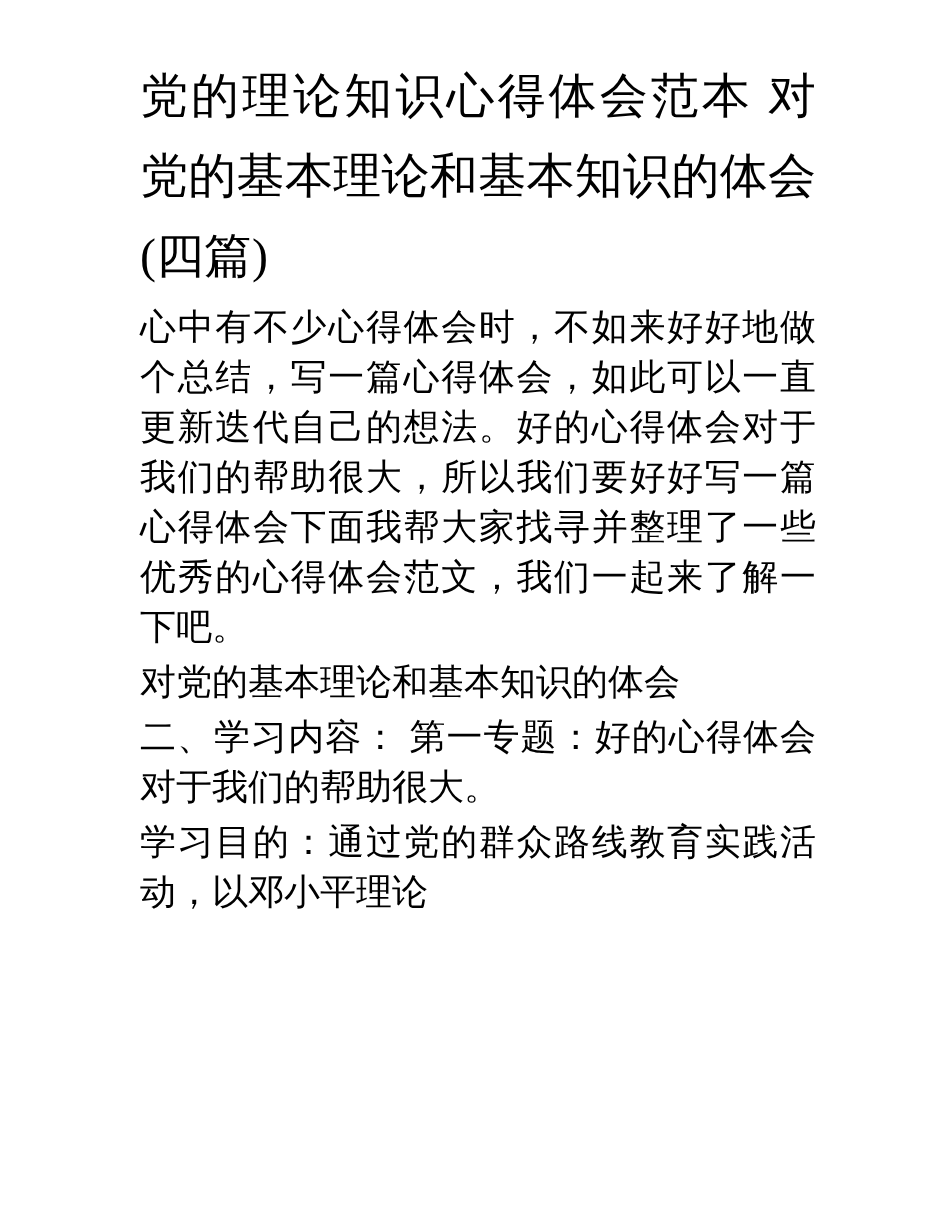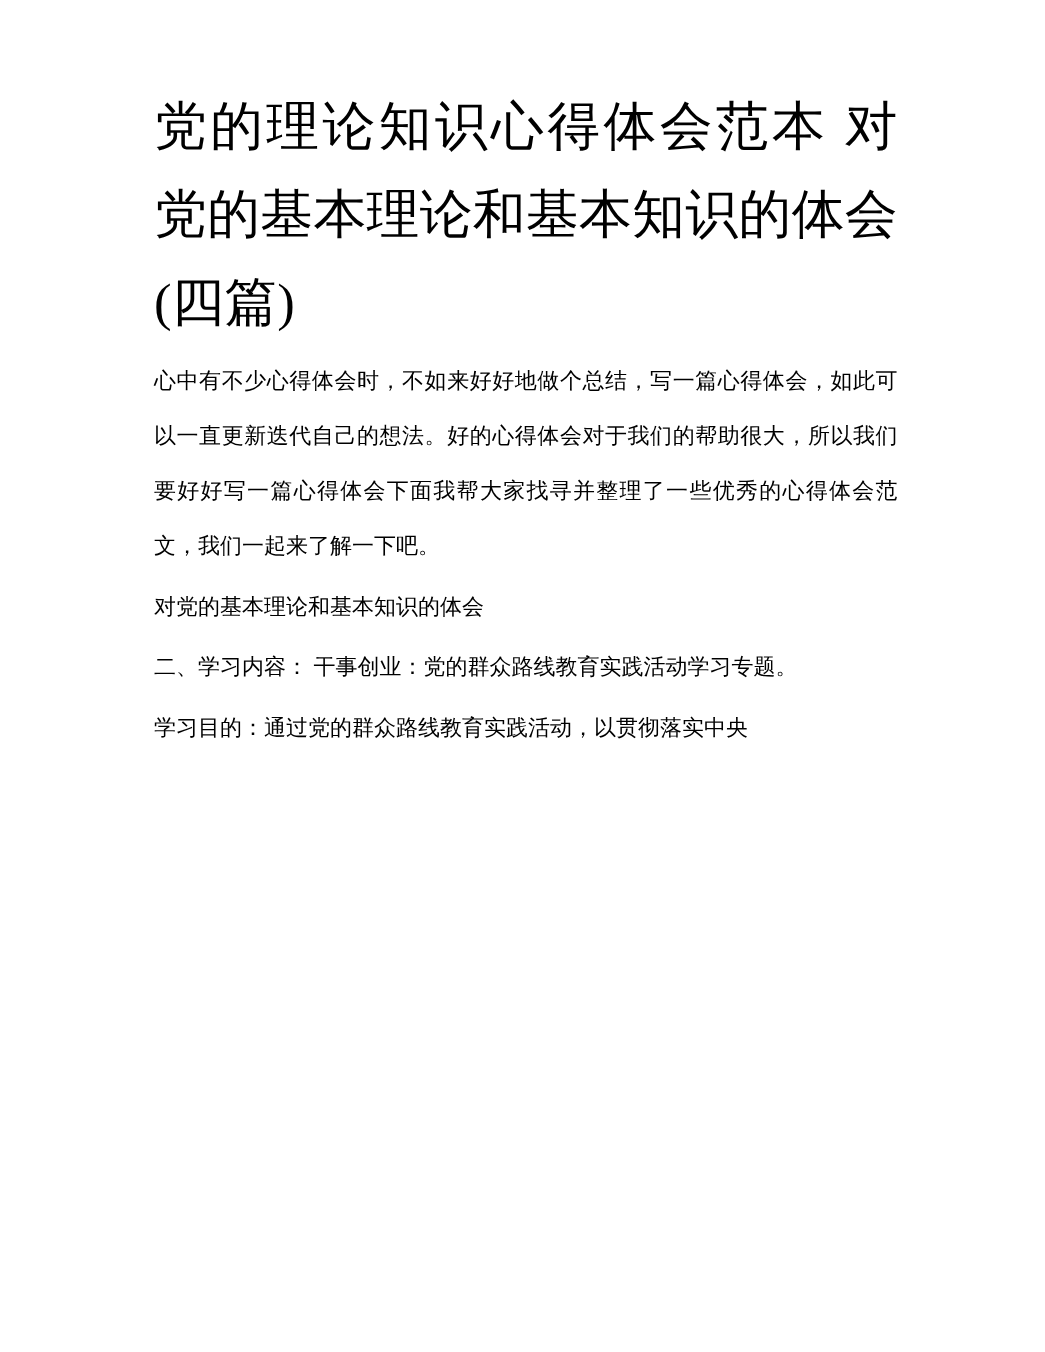--- a/index.html
+++ b/index.html
@@ -17,44 +17,44 @@
     color: #000000;
   }
   .content {
     position: absolute;
     top: 0;
     left: 140px;
     width: 676px;
   }
   .doc-title {
     margin: 0;
-    padding-top: 76px;
+    padding-top: 56px;
     font-size: 48px;
     line-height: 80px;
     font-weight: normal;
     text-align: justify;
     word-break: break-all;
     color: #000000;
   }
   .doc-paragraph {
     margin: 0 0 5px 0;
-    font-size: 20px;
+    font-size: 36px;
     line-height: 50px;
     text-align: justify;
     word-break: break-all;
     color: #000000;
   }
   .doc-paragraph.first {
     margin-top: 6px;
   }
 </style>
 </head>
 <body>
 
 <div class="page">
   <div class="content">
     <h1 class="doc-title">党的理论知识心得体会范本 对党的基本理论和基本知识的体会(四篇)</h1>
     <p class="doc-paragraph first">心中有不少心得体会时，不如来好好地做个总结，写一篇心得体会，如此可以一直更新迭代自己的想法。好的心得体会对于我们的帮助很大，所以我们要好好写一篇心得体会下面我帮大家找寻并整理了一些优秀的心得体会范文，我们一起来了解一下吧。</p>
     <p class="doc-paragraph">对党的基本理论和基本知识的体会</p>
-    <p class="doc-paragraph">二、学习内容： 干事创业：党的群众路线教育实践活动学习专题。</p>
-    <p class="doc-paragraph">学习目的：通过党的群众路线教育实践活动，以贯彻落实中央</p>
+    <p class="doc-paragraph">二、学习内容： 第一专题：好的心得体会对于我们的帮助很大。</p>
+    <p class="doc-paragraph">学习目的：通过党的群众路线教育实践活动，以邓小平理论</p>
   </div>
 </div>
 
 </body></html>

